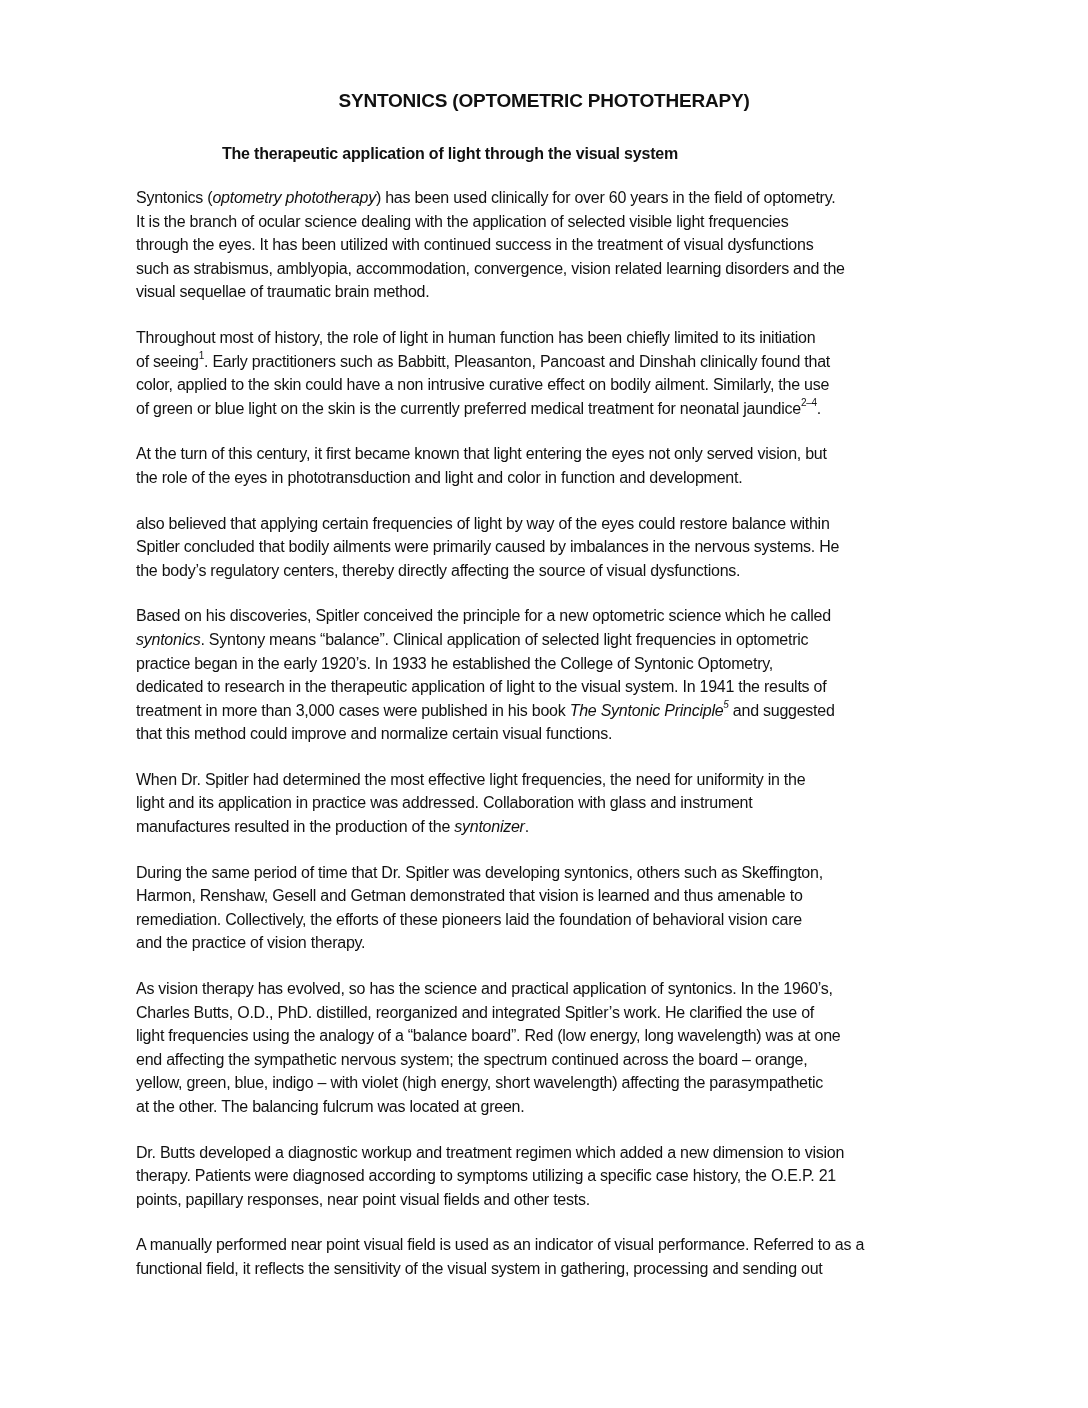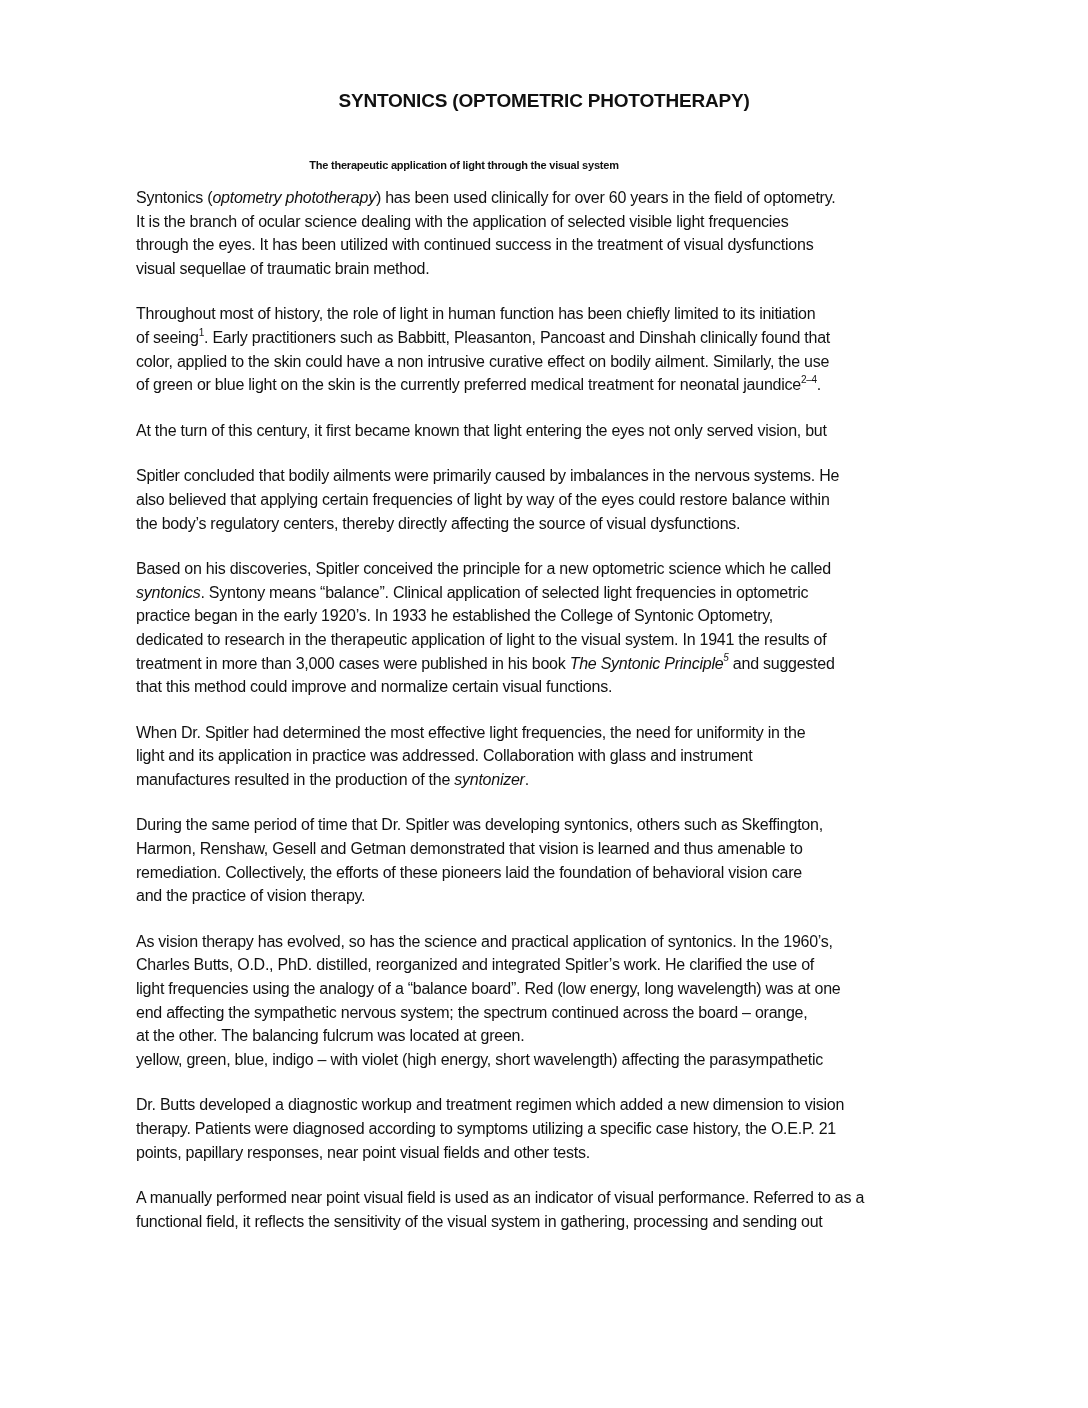--- a/index.html
+++ b/index.html
@@ -35,23 +35,23 @@
     letter-spacing: -0.2px;
     margin: 0;
   }
   .subtitle {
     position: absolute;
     top: 141px;
     left: 0;
     width: 892px;
     text-align: center;
     font-weight: bold;
-    font-size: 11px;
+    font-size: 16px;
     letter-spacing: -0.2px;
-    margin: 18px;
+    margin: 4px;
   }
   .body-text {
     position: absolute;
     left: 136px;
     top: 186px;
     width: 880px;
   }
   .para {
     margin: 0 0 22px 0;
     font-size: 16px;
@@ -75,34 +75,36 @@
 <body>
 
 <div class="page">
   <h1 class="title">SYNTONICS (OPTOMETRIC PHOTOTHERAPY)</h1>
   <h2 class="subtitle">The therapeutic application of light through the visual system</h2>
   <div class="body-text" id="body-text">
       <p class="para">
         <span class="line"><span>Syntonics (</span><em>optometry phototherapy</em><span>) has been used clinically for over 60 years in the field of optometry.</span></span>
         <span class="line"><span>It is the branch of ocular science dealing with the application of selected visible light frequencies</span></span>
         <span class="line"><span>through the eyes.  It has been utilized with continued success in the treatment of visual dysfunctions</span></span>
+        <span class="line"><span>such as strabismus, amblyopia, accommodation, convergence, vision related learning disorders and the</span></span>
         <span class="line"><span>visual sequellae of traumatic brain method.</span></span>
       </p>
       <p class="para">
         <span class="line"><span>Throughout most of history, the role of light in human function has been chiefly limited to its initiation</span></span>
         <span class="line"><span>of seeing</span><sup>1</sup><span>.   Early practitioners such as Babbitt, Pleasanton, Pancoast and Dinshah clinically found that</span></span>
         <span class="line"><span>color, applied to the skin could have a non intrusive curative effect on bodily ailment.  Similarly, the use</span></span>
         <span class="line"><span>of green or blue light on the skin is the currently preferred medical treatment for neonatal jaundice</span><sup>2–4</sup><span>.</span></span>
       </p>
       <p class="para">
         <span class="line"><span>At the turn of this century, it first became known that light entering the eyes not only served vision, but</span></span>
+        <span class="line"><span>the role of the eyes in phototransduction and light and color in function and development.</span></span>
       </p>
       <p class="para">
+        <span class="line"><span>also believed that applying certain frequencies of light by way of the eyes could restore balance within</span></span>
         <span class="line"><span>Spitler concluded that bodily ailments were primarily caused by imbalances in the nervous systems.  He</span></span>
-        <span class="line"><span>also believed that applying certain frequencies of light by way of the eyes could restore balance within</span></span>
         <span class="line"><span>the body’s regulatory centers, thereby directly affecting the source of visual dysfunctions.</span></span>
       </p>
       <p class="para">
         <span class="line"><span>Based on his discoveries, Spitler conceived the principle for a new optometric science which he called</span></span>
         <span class="line"><em>syntonics</em><span>.  Syntony means “balance”.  Clinical application of selected light frequencies in optometric</span></span>
         <span class="line"><span>practice began in the early 1920’s.  In 1933 he established the College of Syntonic Optometry,</span></span>
         <span class="line"><span>dedicated to research in the therapeutic application of light to the visual system.  In 1941 the results of</span></span>
         <span class="line"><span>treatment in more than 3,000 cases were published in his book </span><em>The Syntonic Principle</em><sup style="font-style: italic;">5</sup><span> and suggested</span></span>
         <span class="line"><span>that this method could improve and normalize certain visual functions.</span></span>
       </p>
@@ -115,22 +117,22 @@
         <span class="line"><span>During the same period of time that Dr. Spitler was developing syntonics, others such as Skeffington,</span></span>
         <span class="line"><span>Harmon, Renshaw, Gesell and Getman demonstrated that vision is learned and thus amenable to</span></span>
         <span class="line"><span>remediation.  Collectively, the efforts of these pioneers laid the foundation of behavioral vision care</span></span>
         <span class="line"><span>and the practice of vision therapy.</span></span>
       </p>
       <p class="para">
         <span class="line"><span>As vision therapy has evolved, so has the science and practical application of syntonics.  In the 1960’s,</span></span>
         <span class="line"><span>Charles Butts, O.D., PhD. distilled, reorganized and integrated Spitler’s work.  He clarified the use of</span></span>
         <span class="line"><span>light frequencies using the analogy of a “balance board”.  Red (low energy, long wavelength) was at one</span></span>
         <span class="line"><span>end affecting the sympathetic nervous system; the spectrum continued across the board – orange,</span></span>
+        <span class="line"><span>yellow, green, blue, indigo – with violet (high energy, short wavelength) affecting the parasympathetic</span></span>
         <span class="line"><span>at the other.  The balancing fulcrum was located at green.</span></span>
-        <span class="line"><span>yellow, green, blue, indigo – with violet (high energy, short wavelength) affecting the parasympathetic</span></span>
       </p>
       <p class="para">
         <span class="line"><span>Dr. Butts developed a diagnostic workup and treatment regimen which added a new dimension to vision</span></span>
         <span class="line"><span>therapy.  Patients were diagnosed according to symptoms utilizing a specific case history, the O.E.P. 21</span></span>
         <span class="line"><span>points, papillary responses, near point visual fields and other tests.</span></span>
       </p>
       <p class="para">
         <span class="line"><span>A manually performed near point visual field is used as an indicator of visual performance.   Referred to as a</span></span>
         <span class="line"><span>functional field, it reflects the sensitivity of the visual system in gathering, processing and sending out</span></span>
       </p>

